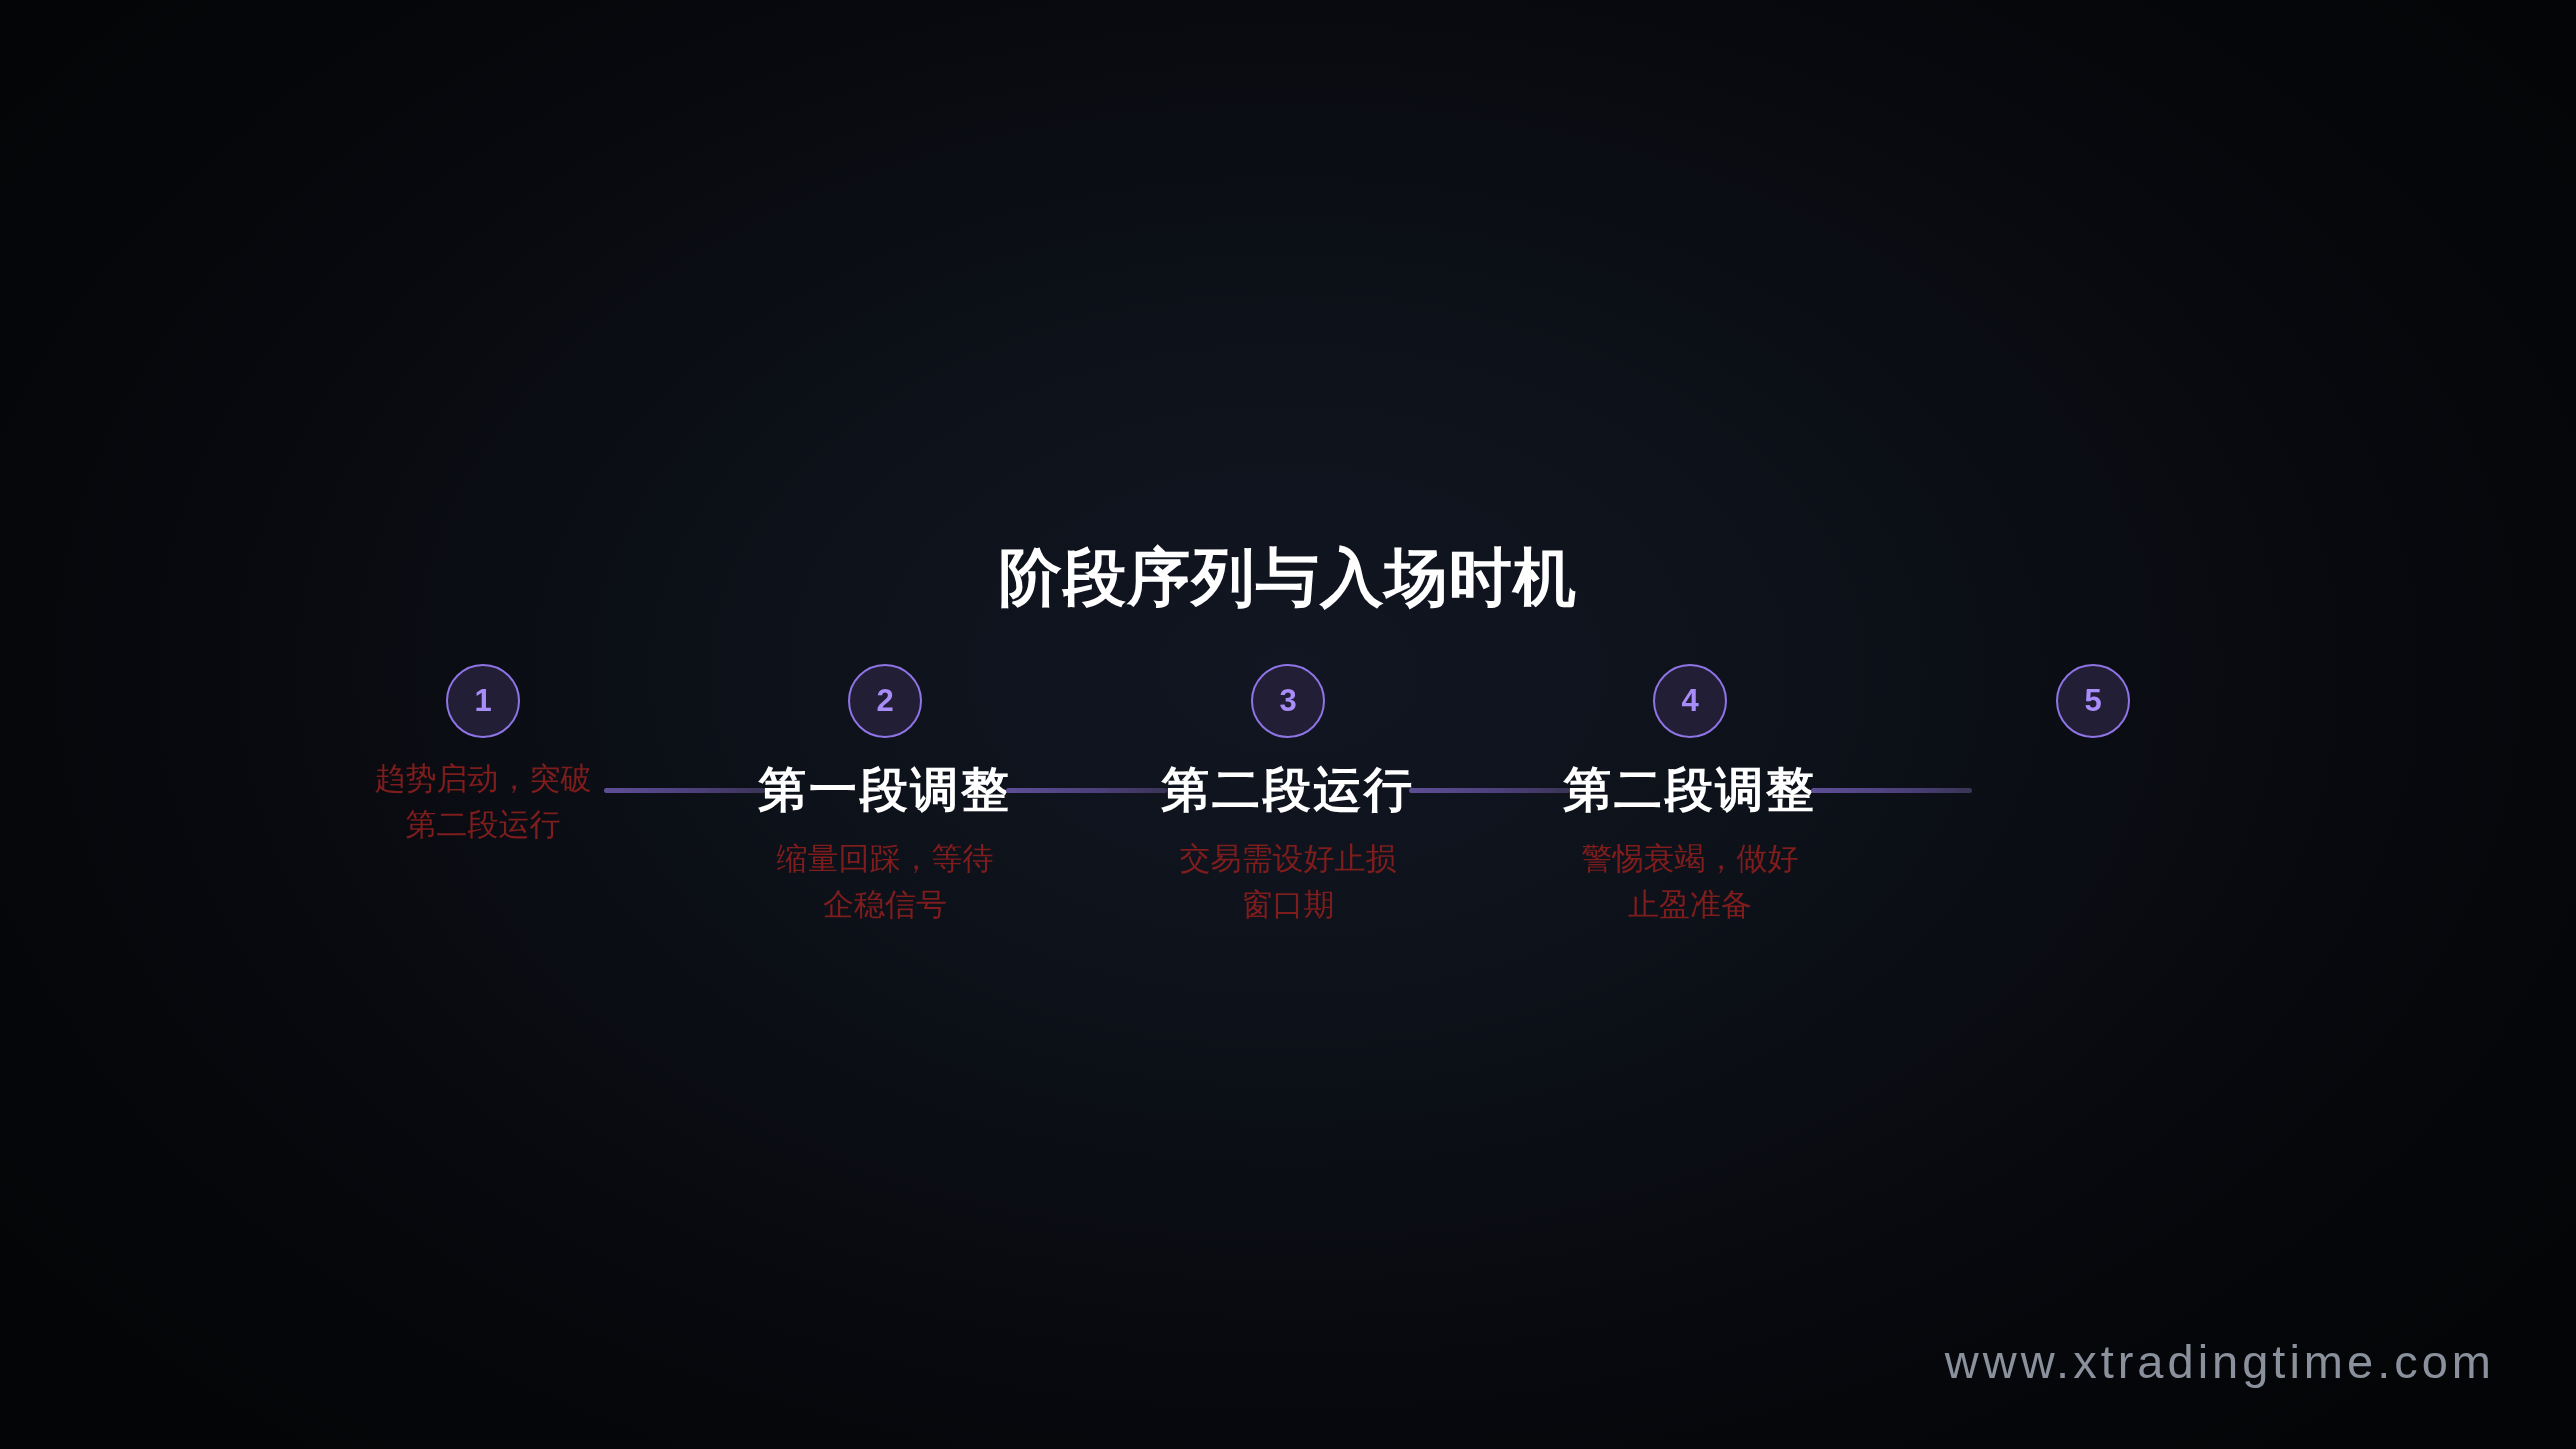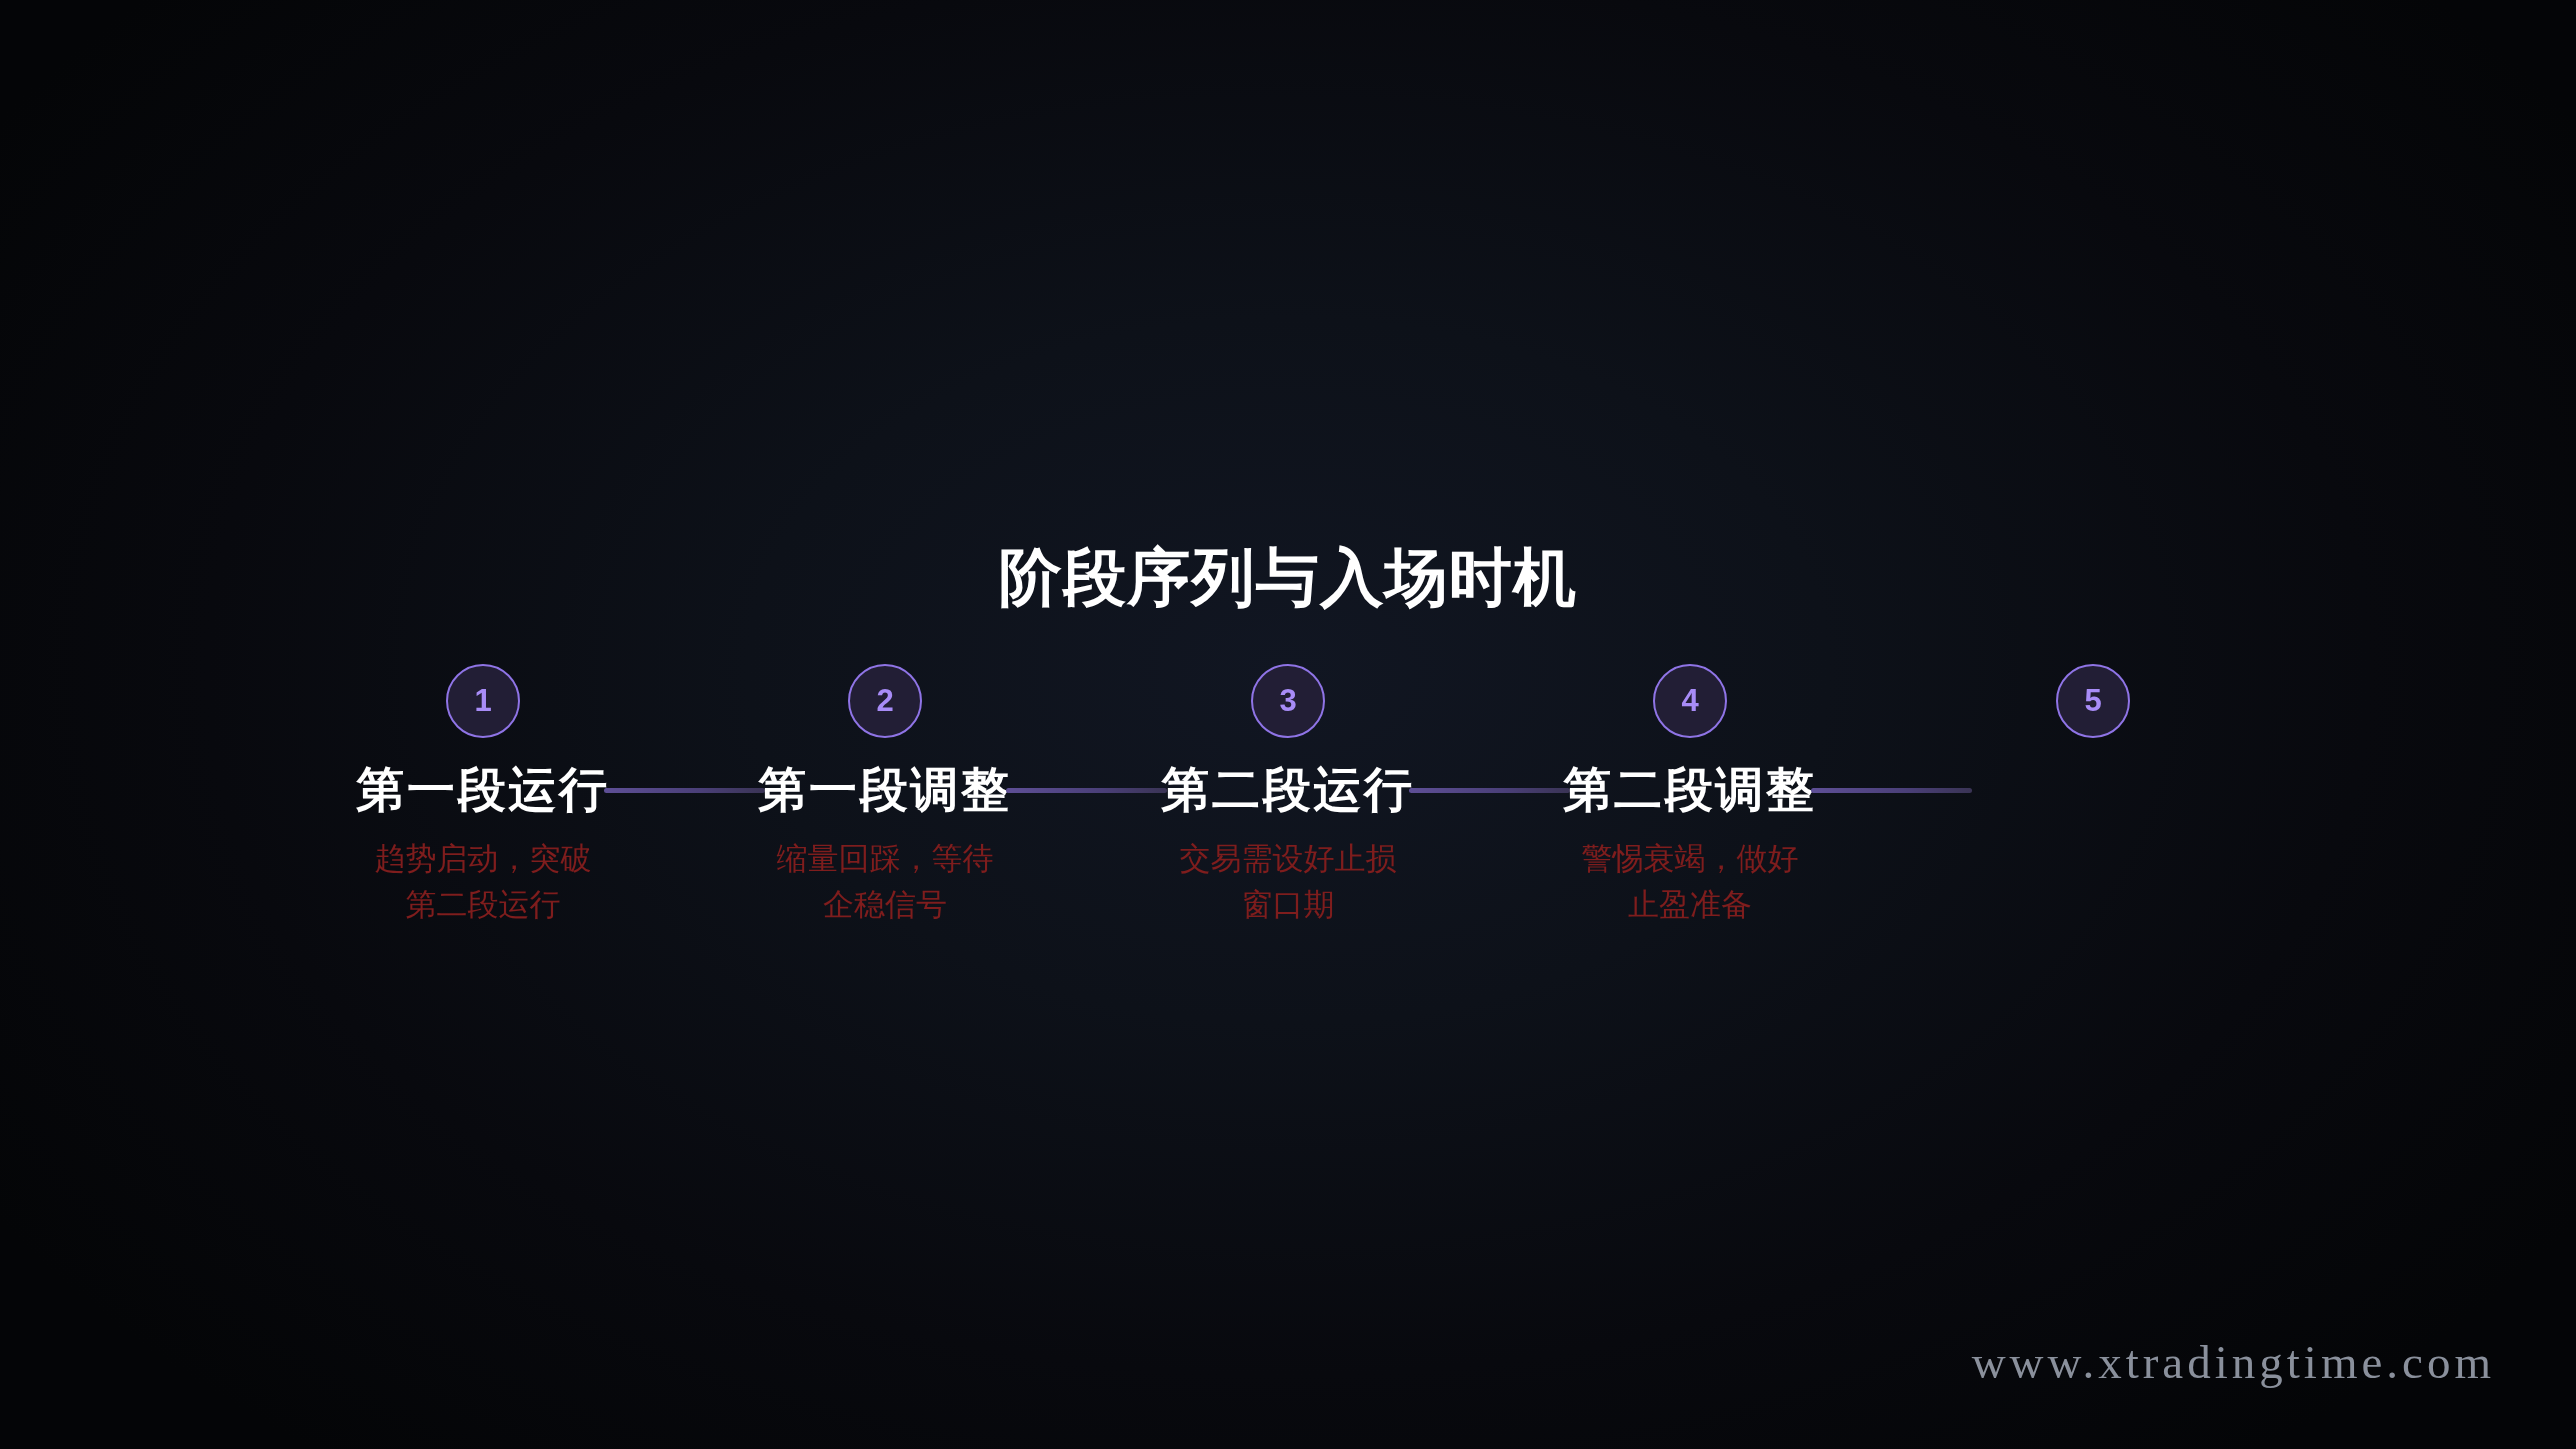--- a/index.html
+++ b/index.html
@@ -36,34 +36,33 @@
     font-size: 31px; line-height: 46px;
   }
   .connector {
     position: absolute; top: 788px; height: 4.7px; width: 161px;
     border-radius: 2.7px;
     background: linear-gradient(90deg, #5e4f96 0%, #4a3f78 60%, #3a3455 100%);
   }
   .watermark {
     position: absolute; left: 1878px; top: 1335px; width: 617px;
     text-align: right; color: #8a909c;
-    font-family: Liberation Serif, serif;
+    font-family: Liberation Sans, sans-serif;
     font-size: 47px; line-height: 54px; letter-spacing: 4px;
   }
 </style>
 </head>
 <body>
 
 <div class="canvas">
 
   <div class="title">阶段序列与入场时机</div>
 
   <div class="step" style="left:282px;">
     <div class="circle">1</div>
-    <div class="heading">第一段运行</div>
     <div class="desc">
       <div>趋势启动，突破</div>
       <div>第二段运行</div>
     </div>
   </div>
 
   <div class="connector" style="left:604px;"></div>
 
   <div class="step" style="left:684px;">
     <div class="circle">2</div>

